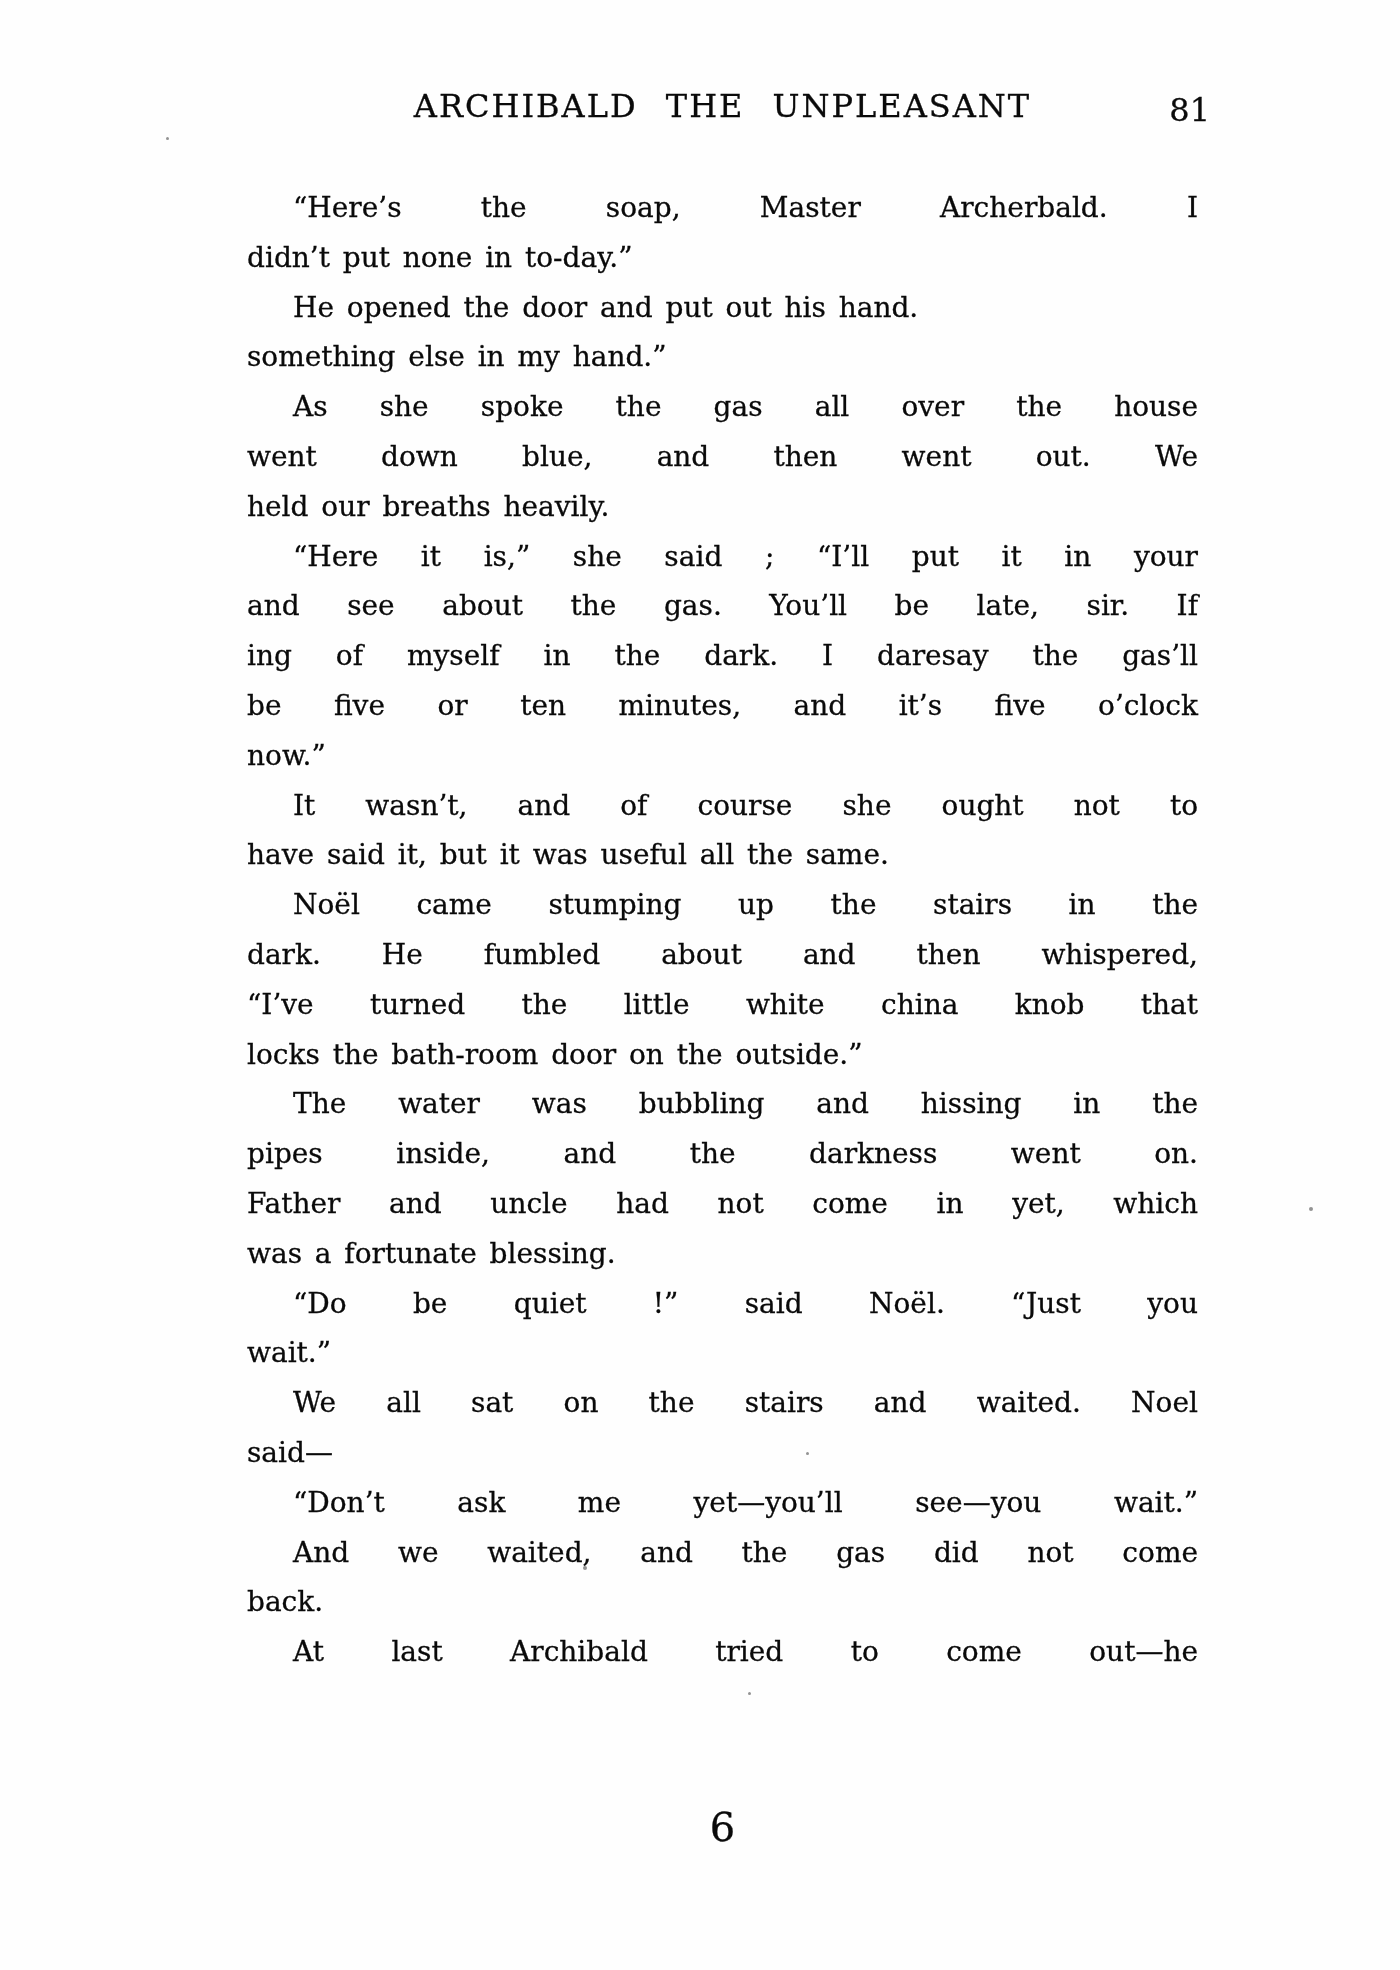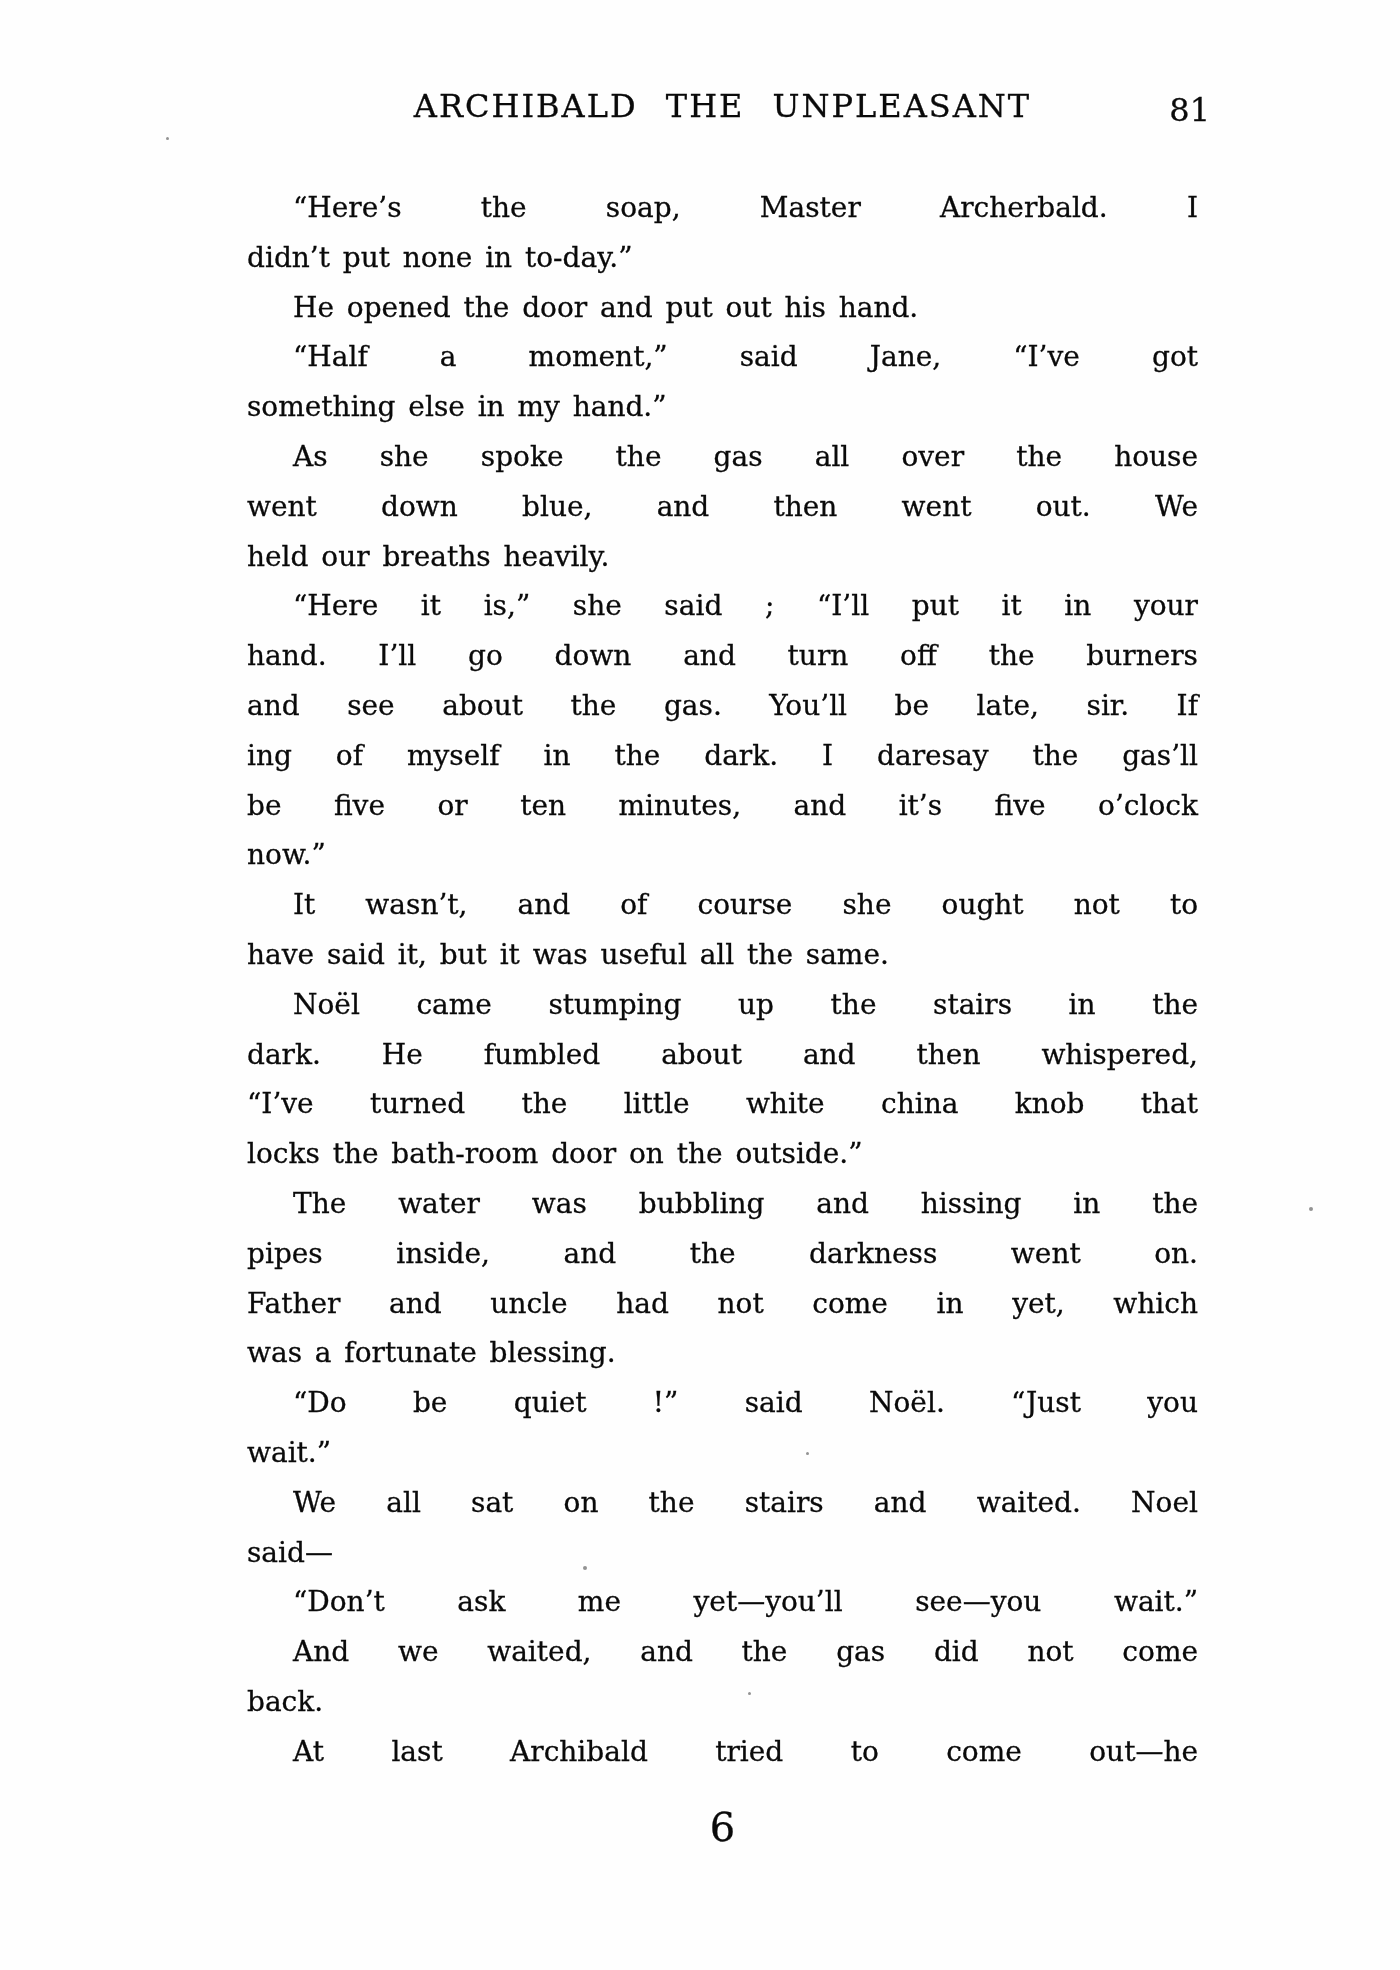--- a/index.html
+++ b/index.html
@@ -42,27 +42,25 @@
 
   <div class="running-head">
     <span>ARCHIBALD THE UNPLEASANT</span>
     <span class="folio-top">81</span>
   </div>
 
   <div class="text-block" id="text-block">
       <div class="line just indent">“Here’s the soap, Master Archerbald. I</div>
       <div class="line left">didn’t put none in to-day.”</div>
       <div class="line left indent">He opened the door and put out his hand.</div>
-      <div class="line just indent">“Half a moment,” said Jane, “I’ve got</div>
       <div class="line left">something else in my hand.”</div>
       <div class="line just indent">As she spoke the gas all over the house</div>
       <div class="line just">went down blue, and then went out. We</div>
       <div class="line left">held our breaths heavily.</div>
       <div class="line just indent">“Here it is,” she said ; “I’ll put it in your</div>
-      <div class="line just">hand. I’ll go down and turn off the burners</div>
       <div class="line just">and see about the gas. You’ll be late, sir. If</div>
       <div class="line just">ing of myself in the dark. I daresay the gas’ll</div>
       <div class="line just">be five or ten minutes, and it’s five o’clock</div>
       <div class="line left">now.”</div>
       <div class="line just indent">It wasn’t, and of course she ought not to</div>
       <div class="line left">have said it, but it was useful all the same.</div>
       <div class="line just indent">Noël came stumping up the stairs in the</div>
       <div class="line just">dark. He fumbled about and then whispered,</div>
       <div class="line just">“I’ve turned the little white china knob that</div>
       <div class="line left">locks the bath-room door on the outside.”</div>

